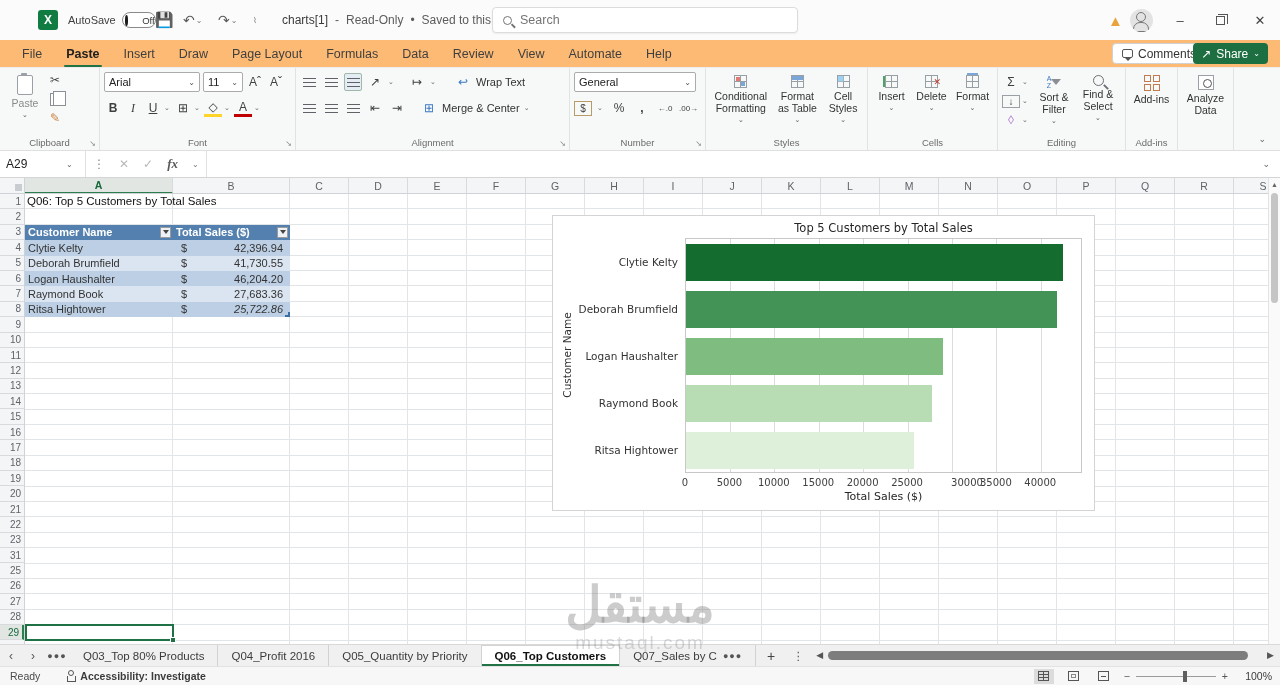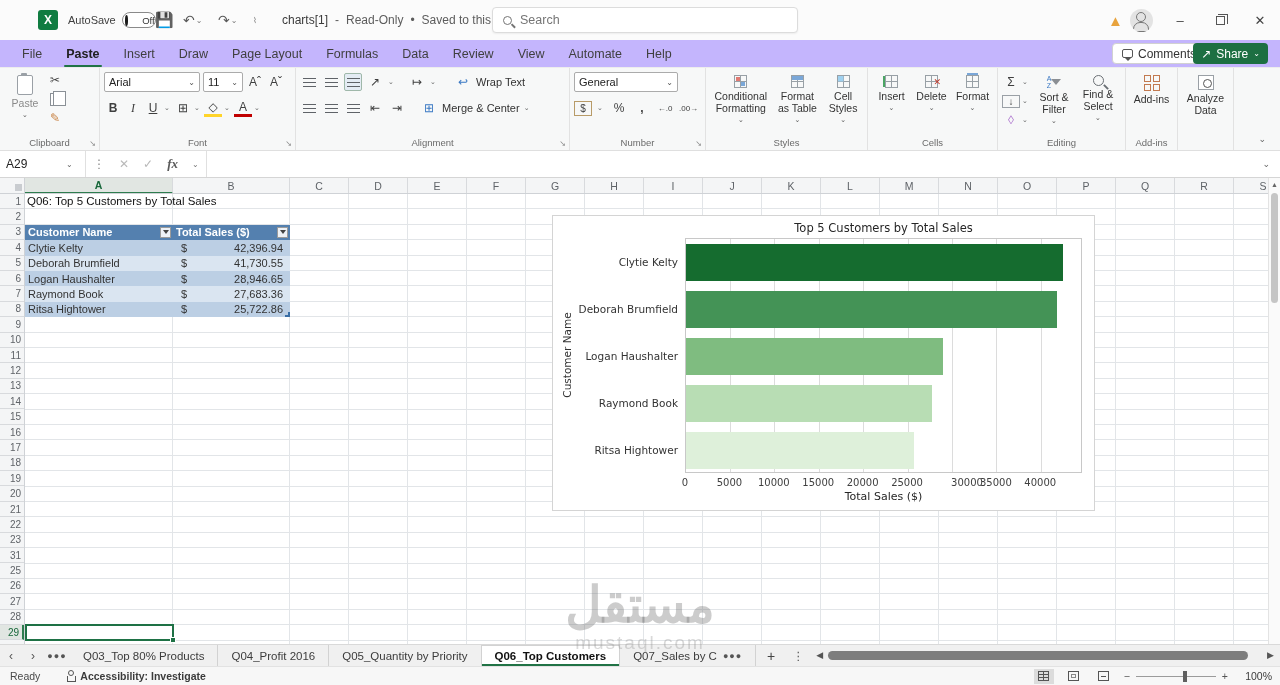--- a/index.html
+++ b/index.html
@@ -40,21 +40,21 @@
   #avatar .av::before { content:""; position:absolute; width:8px; height:8px; border:1.5px solid #777; border-radius:50%; left:6px; top:3px; }
   #avatar .av::after { content:""; position:absolute; width:14px; height:8px; border:1.5px solid #777; border-radius:7px 7px 0 0; left:3px; top:13px; }
   .winbtn { position:absolute; top:0; width:40px; height:40px; display:flex; align-items:center; justify-content:center;
       font-size:13px; color:#444; }
   #min-btn { left:1160px; } #max-btn { left:1200px; } #close-btn { left:1240px; }
   #max-btn .rest { width:9px; height:9px; border:1px solid #555; position:relative; }
   #max-btn .rest::before { content:""; position:absolute; width:9px; height:9px; border:1px solid #555;
       left:1px; top:-3px; border-left:none; border-bottom:none; }
 
   
-  #menubar { position:absolute; left:0; top:40px; width:1280px; height:27px; background:#c4b5fd; }
+  #menubar { position:absolute; left:0; top:40px; width:1280px; height:27px; background:#fdba74; }
   #menu-tabs { position:absolute; left:10px; top:0; height:27px; display:flex; align-items:center; }
   .mtab { padding:0 12px; font-size:12.5px; color:#3f3f3f; height:27px; display:flex; align-items:center; position:relative; }
   .mtab.active { font-weight:bold; color:#202020; }
   .mtab.active::after { content:""; position:absolute; left:10px; right:10px; bottom:0; height:2.5px; background:#217346; border-radius:2px; }
   #comments-btn { position:absolute; right:74px; top:3px; height:21px; border:1px solid #d1d1d1; border-radius:4px;
       background:#fff; display:flex; align-items:center; gap:5px; padding:0 9px; font-size:12px; color:#333; }
   .bubble { width:11px; height:9px; border:1.2px solid #555; border-radius:2px; position:relative; }
   .bubble::after { content:""; position:absolute; left:2px; top:8px; border:3px solid transparent; border-top-color:#555; }
   #share-btn { position:absolute; right:12px; top:3px; height:21px; background:#1d6f42; border-radius:4px; color:#fff;
       display:flex; align-items:center; gap:5px; padding:0 8px; font-size:12px; }
@@ -356,21 +356,21 @@
         <span class="sbtn" style="margin-left:10px;color:#3a78c3">⊞</span>
         <span style="font-size:11px;color:#333">Merge &amp; Center</span>
         <span class="sdd">⌄</span>
       </div>
       <span class="rg-label">Alignment</span>
       <span class="launcher">↘</span>
     </div>
 
     <div class="rgroup" style="width:136px">
       <div class="rrow">
-        <span class="combo" style="width:104px">
+        <span class="combo" style="width:122px">
             <span>General</span>
             <span class="dd">⌄</span>
           </span>
       </div>
       <div class="rrow" style="margin-top:4px;gap:5px">
         <span class="sbtn" style="border:1px solid #b89b68;font-size:10px;width:16px;height:15px">$</span>
           <span class="sdd">⌄</span>
         <span class="sbtn">%</span>
         <span class="sbtn" style="font-weight:bold">,</span>
         <span class="sbtn" style="font-size:8px">←.0</span>
@@ -596,35 +596,35 @@
             <div class="tc-name">Deborah Brumfield</div>
             <div class="tc-amt">
               <div class="cur" style="position: absolute;">$</div>
               <div class="num" style="position: absolute;">41,730.55</div>
             </div>
           </div>
           <div class="trow band-a">
             <div class="tc-name">Logan Haushalter</div>
             <div class="tc-amt">
               <div class="cur" style="position: absolute;">$</div>
-              <div class="num" style="position: absolute;">28,946.65</div>
+              <div class="num" style="position: absolute;">46,204.20</div>
             </div>
           </div>
           <div class="trow band-b">
             <div class="tc-name">Raymond Book</div>
             <div class="tc-amt">
               <div class="cur" style="position: absolute;">$</div>
               <div class="num" style="position: absolute;">27,683.36</div>
             </div>
           </div>
           <div class="trow band-a">
             <div class="tc-name">Ritsa Hightower</div>
             <div class="tc-amt">
               <div class="cur" style="position: absolute;">$</div>
-              <div class="num" style="position: absolute;">25,722.86</div>
+              <div class="num" style="position: absolute; font-style: italic;">25,722.86</div>
             </div>
           </div>
         </div>
       <span id="tbl-handle"></span>
     </div>
 
     <div id="selection">
         <span class="handle"></span>
       </div>
 

